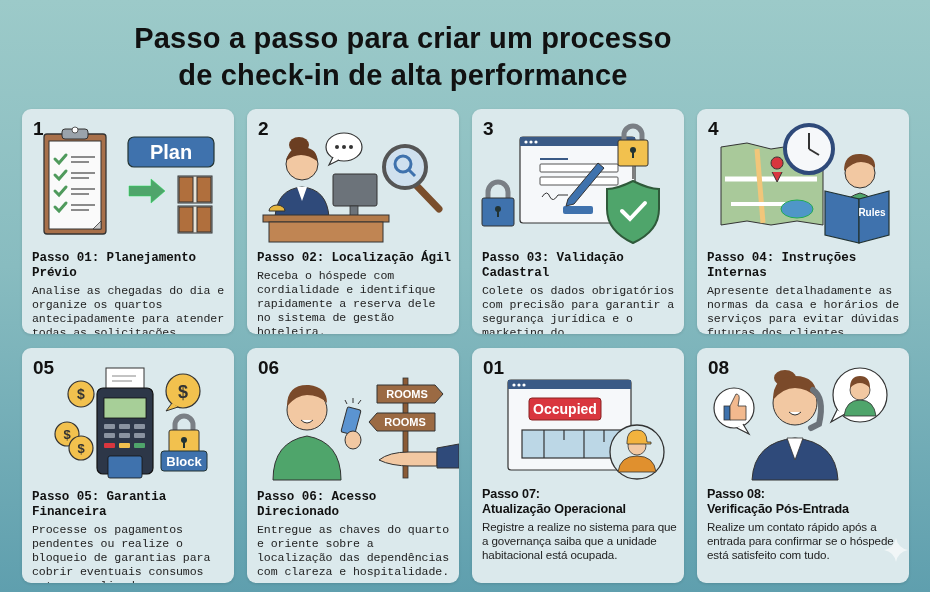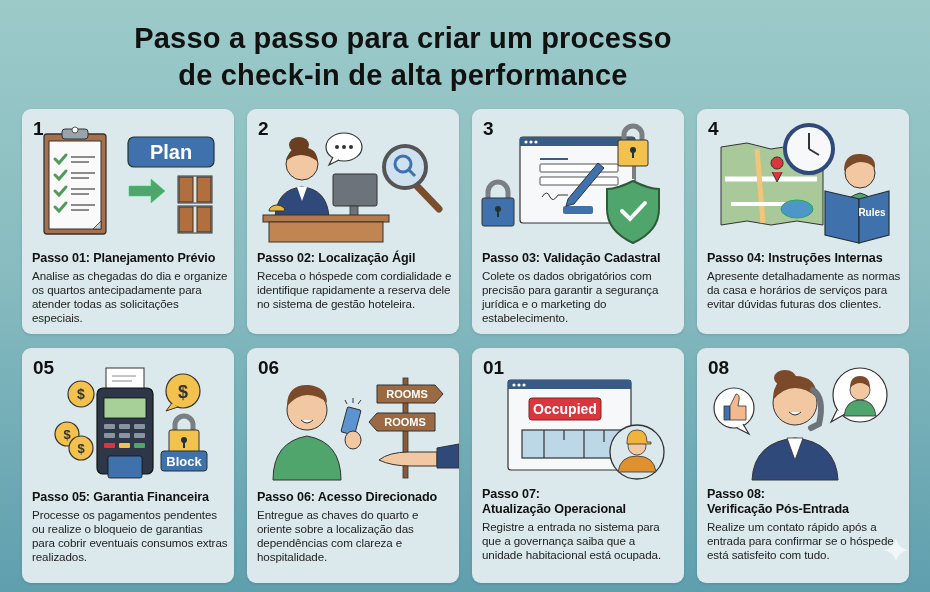--- a/index.html
+++ b/index.html
@@ -23,21 +23,21 @@
   }
   .row1 { top: 109px; height: 225px; }
   .row2 { top: 348px; height: 235px; }
   .c1 { left: 22px; } .c2 { left: 247px; } .c3 { left: 472px; } .c4 { left: 697px; }
   .num {
     position: absolute; left: 11px; top: 9px;
     font-weight: bold; font-size: 19px; color: #111;
   }
   .illus { position: absolute; left: 0; top: 0; width: 212px; height: 140px; }
   .txt { position: absolute; left: 10px; right: 6px; }
-  .row1 .txt, .row2 .txt.single { top: 142px; }
+  .row1 .txt, .row2 .txt.single { top: 142px; font-family: Liberation Mono, monospace; }
   .row2 .txt.double { top: 139px; }
   .step-title {
     font-weight: bold; font-size: 12.6px; line-height: 15px; color: #111;
     margin-bottom: 3px; letter-spacing: -0.1px;
   }
   .step-desc {
     font-size: 11.6px; line-height: 14px; color: #222;
     letter-spacing: -0.1px;
   }
   .sparkle { position: absolute; left: 884px; top: 538px; width: 24px; height: 24px; }
@@ -321,21 +321,21 @@
       <circle cx="165" cy="98" r="9" fill="#f2c8a2" stroke="#333" stroke-width="0.8"></circle>
       <path d="M155 94 q0 -12 10 -12 q10 0 10 12 h4 v2 h-24z" fill="#f2b33e" stroke="#333" stroke-width="0.8"></path>
       <path d="M146 124 q2 -16 19 -16 q17 0 19 16z" fill="#e0902e" stroke="#333" stroke-width="0.8"></path>
     </g>
   </svg>
   <div class="txt double">
     <div class="step-title">
       <div>Passo 07:</div>
       <div>Atualização Operacional</div>
     </div>
-    <div class="step-desc">Registre a entrada no sistema para que a governança saiba que a unidade habitacional está ocupada.</div>
+    <div class="step-desc">Registre a realize no sistema para que a governança saiba que a unidade habitacional está ocupada.</div>
   </div>
 </div>
 
 <div class="card row2 c4">
   <div class="num">08</div>
   <svg class="illus" viewBox="0 0 212 140">
     <g>
       <circle cx="37" cy="60" r="20" fill="#fff" stroke="#333" stroke-width="1.2"></circle>
       <path d="M46 76 l6 10 l-12 -6" fill="#fff" stroke="#333" stroke-width="1.2"></path>
       <rect x="27" y="58" width="6" height="14" fill="#3f72ad" stroke="#333" stroke-width="0.8"></rect>

